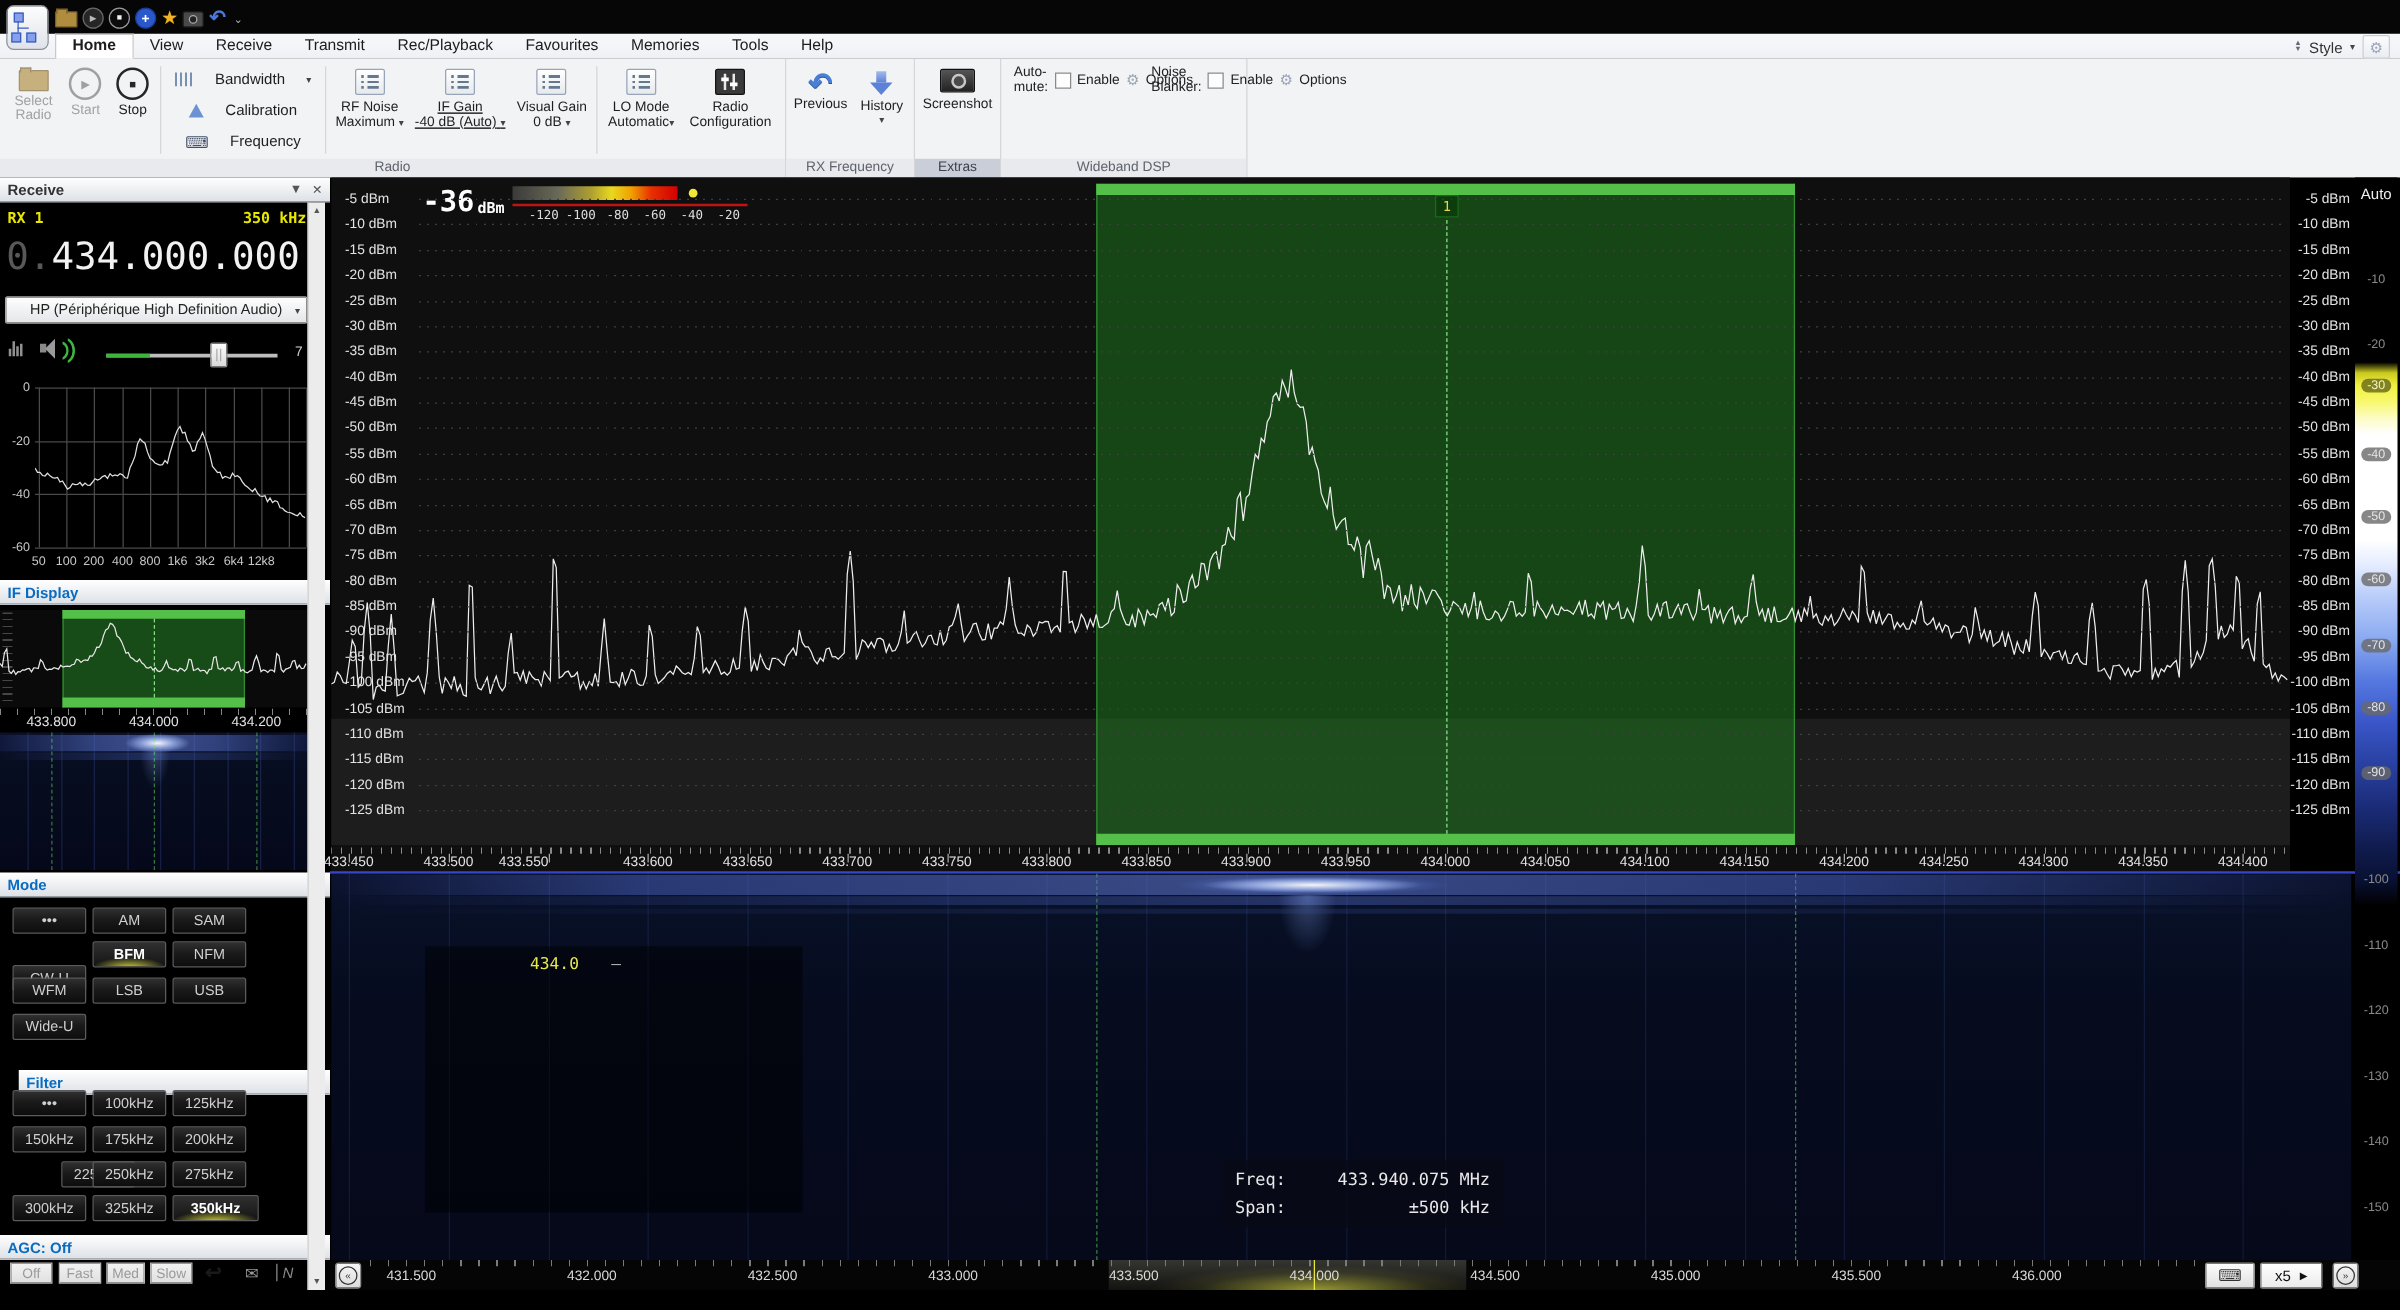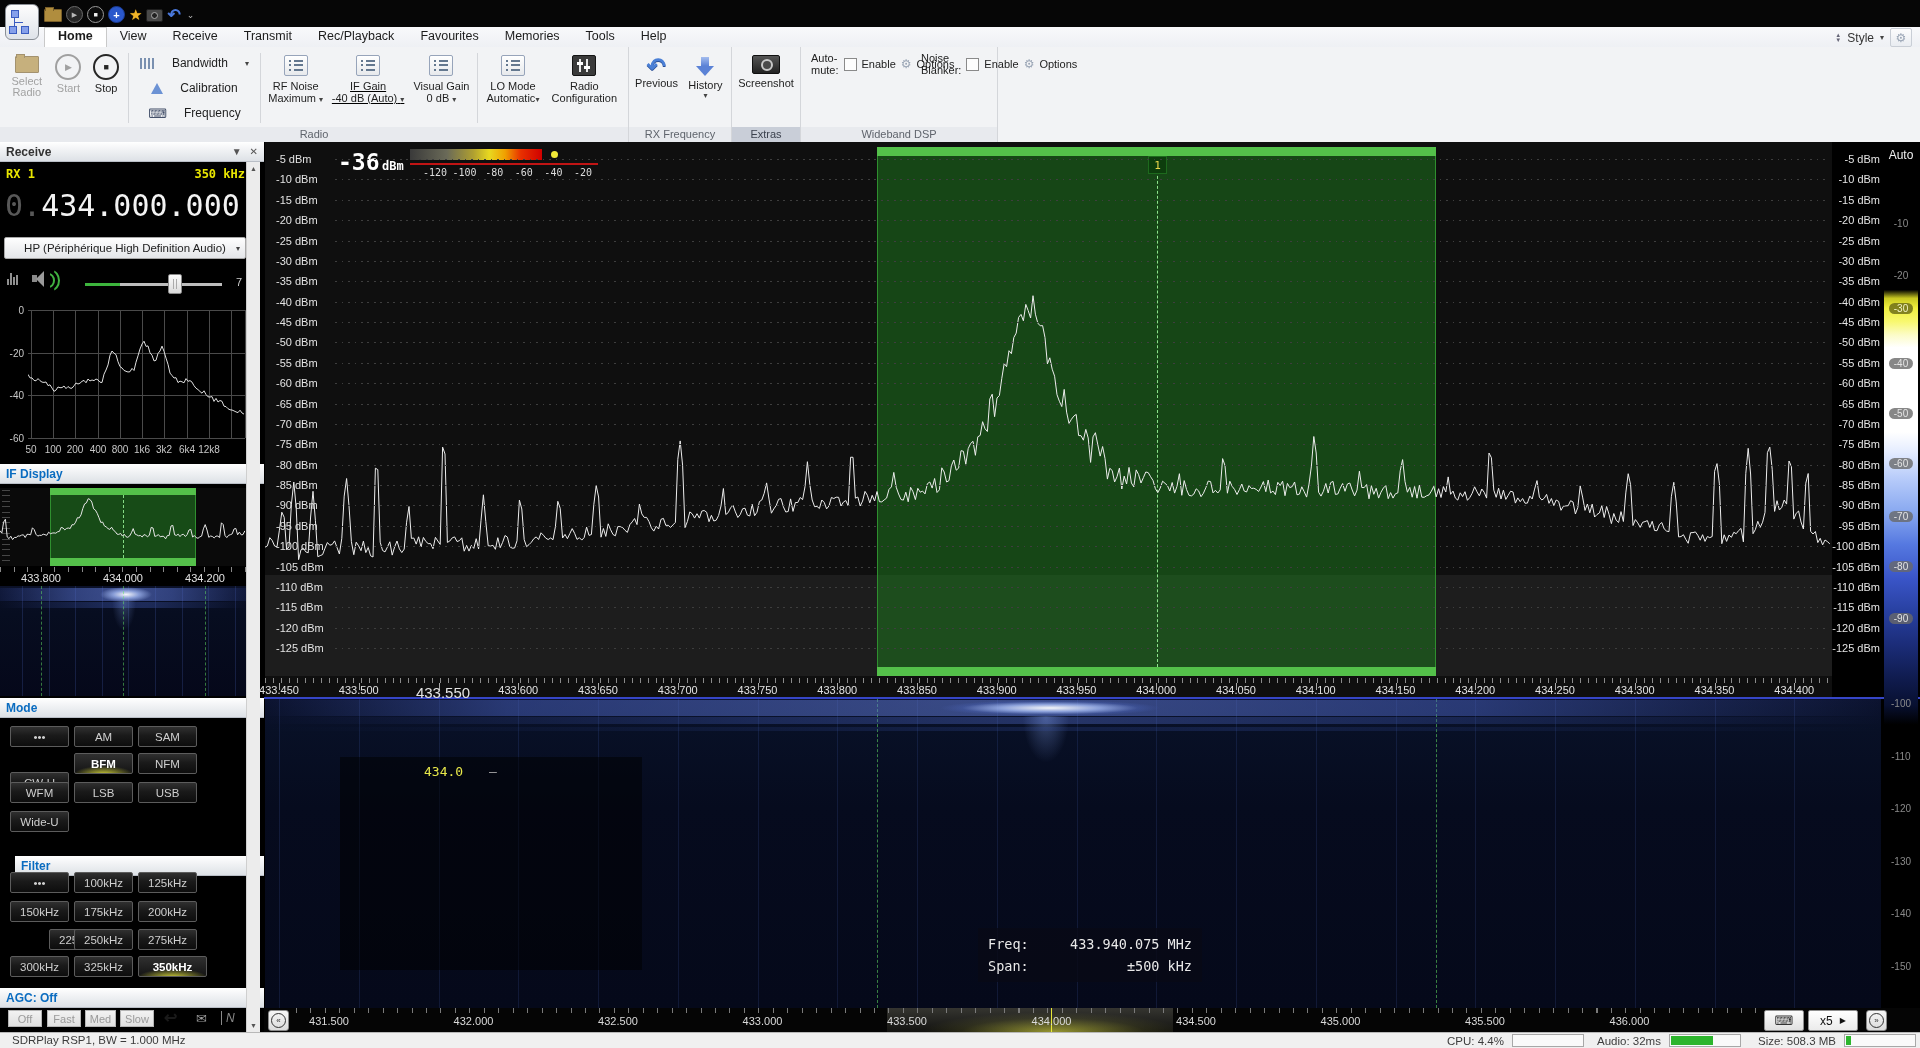--- a/index.html
+++ b/index.html
@@ -517,39 +517,20 @@
   </div>
   <div class="abs" style="left:1764px;top:1010px;width:40px;height:21px;background:linear-gradient(#fcfcfc,#e0e0e0);border:1px solid #8f8f8f;border-radius:2px;display:flex;align-items:center;justify-content:center;font-size:13px;color:#333;box-sizing:border-box;">⌨</div>
   <div class="abs" style="left:1808px;top:1010px;width:50px;height:21px;background:linear-gradient(#ffffff,#ebebeb);border:1px solid #8f8f8f;border-radius:2px;display:flex;align-items:center;justify-content:center;gap:7px;font-size:12px;color:#111;box-sizing:border-box;">
     <span>x5</span>
       <span style="font-size:8px;">▶</span>
   </div>
   <div class="abs" style="left:1866px;top:1010px;width:21px;height:21px;background:linear-gradient(#f6f6f6,#dcdcdc);border:1px solid #8a8a8a;border-radius:3px;display:flex;align-items:center;justify-content:center;box-sizing:border-box;">
     <span style="width:15px;height:15px;border:1.5px solid #333;border-radius:50%;display:flex;align-items:center;justify-content:center;font-size:8px;color:#333;box-sizing:border-box;">»</span>
   </div>
 
-  <div class="abs" style="left:0;top:1032px;width:1920px;height:16px;background:#f0f0f0;border-top:1px solid #b8b8b8;box-sizing:border-box;">
-    <span class="abs" style="left:12px;top:1px;font-size:11.5px;color:#3c3c3c;">SDRPlay RSP1, BW = 1.000 MHz</span>
-    <div class="abs statitem" style="left:1447px;top:1px;">
-      <span style="font-size:11.5px;color:#3c3c3c;">CPU: 4.4%</span>
-      <span class="pbar"></span>
-    </div>
-    <div class="abs statitem" style="left:1597px;top:1px;">
-      <span style="font-size:11.5px;color:#3c3c3c;">Audio: 32ms</span>
-      <span class="pbar">
-          <i style="width:42px;"></i>
-        </span>
-    </div>
-    <div class="abs statitem" style="left:1758px;top:1px;">
-      <span style="font-size:11.5px;color:#3c3c3c;">Size: 508.3 MB</span>
-      <span class="pbar">
-          <i style="width:5px;"></i>
-        </span>
-    </div>
-  </div>
 
 <div class="grid-h" style="top: 159px;"></div>
     <div class="ylab" style="left: 276px; top: 153px;">-5 dBm</div>
     <div class="ylab" style="left: 1824px; top: 153px; width: 56px; text-align: right;">-5 dBm</div>
     <div class="grid-h" style="top: 179.375px;"></div>
     <div class="ylab" style="left: 276px; top: 173.375px;">-10 dBm</div>
     <div class="ylab" style="left: 1824px; top: 173.375px; width: 56px; text-align: right;">-10 dBm</div>
     <div class="grid-h" style="top: 199.75px;"></div>
     <div class="ylab" style="left: 276px; top: 193.75px;">-15 dBm</div>
     <div class="ylab" style="left: 1824px; top: 193.75px; width: 56px; text-align: right;">-15 dBm</div>
@@ -623,21 +604,21 @@
     <div class="mono" style="position: absolute; left: 450.6px; top: 167px; width: 28px; text-align: center; font-size: 10px; color: rgb(221, 221, 221);">-100</div>
     <div class="mono" style="position: absolute; left: 480.2px; top: 167px; width: 28px; text-align: center; font-size: 10px; color: rgb(221, 221, 221);">-80</div>
     <div class="mono" style="position: absolute; left: 509.8px; top: 167px; width: 28px; text-align: center; font-size: 10px; color: rgb(221, 221, 221);">-60</div>
     <div class="mono" style="position: absolute; left: 539.4px; top: 167px; width: 28px; text-align: center; font-size: 10px; color: rgb(221, 221, 221);">-40</div>
     <div class="mono" style="position: absolute; left: 569px; top: 167px; width: 28px; text-align: center; font-size: 10px; color: rgb(221, 221, 221);">-20</div>
     <div style="position: absolute; left: 279px; top: 683px; width: 1px; height: 7px; background: rgb(170, 170, 170);"></div>
     <div style="position: absolute; left: 249px; top: 684px; width: 60px; text-align: center; font-size: 11px; color: rgb(227, 227, 227);">433.450</div>
     <div style="position: absolute; left: 358.75px; top: 683px; width: 1px; height: 7px; background: rgb(170, 170, 170);"></div>
     <div style="position: absolute; left: 328.75px; top: 684px; width: 60px; text-align: center; font-size: 11px; color: rgb(227, 227, 227);">433.500</div>
     <div style="position: absolute; left: 438.5px; top: 683px; width: 1px; height: 7px; background: rgb(170, 170, 170);"></div>
-    <div style="position: absolute; left: 413px; top: 684px; width: 60px; text-align: center; font-size: 15px; color: rgb(227, 227, 227);">433.550</div>
+    <div style="position: absolute; left: 399px; top: 684px; width: 60px; text-align: left; font-size: 11px; color: rgb(227, 227, 227);">433.550</div>
     <div style="position: absolute; left: 518.25px; top: 683px; width: 1px; height: 7px; background: rgb(170, 170, 170);"></div>
     <div style="position: absolute; left: 488.25px; top: 684px; width: 60px; text-align: center; font-size: 11px; color: rgb(227, 227, 227);">433.600</div>
     <div style="position: absolute; left: 598px; top: 683px; width: 1px; height: 7px; background: rgb(170, 170, 170);"></div>
     <div style="position: absolute; left: 568px; top: 684px; width: 60px; text-align: center; font-size: 11px; color: rgb(227, 227, 227);">433.650</div>
     <div style="position: absolute; left: 677.75px; top: 683px; width: 1px; height: 7px; background: rgb(170, 170, 170);"></div>
     <div style="position: absolute; left: 647.75px; top: 684px; width: 60px; text-align: center; font-size: 11px; color: rgb(227, 227, 227);">433.700</div>
     <div style="position: absolute; left: 757.5px; top: 683px; width: 1px; height: 7px; background: rgb(170, 170, 170);"></div>
     <div style="position: absolute; left: 727.5px; top: 684px; width: 60px; text-align: center; font-size: 11px; color: rgb(227, 227, 227);">433.750</div>
     <div style="position: absolute; left: 837.25px; top: 683px; width: 1px; height: 7px; background: rgb(170, 170, 170);"></div>
     <div style="position: absolute; left: 807.25px; top: 684px; width: 60px; text-align: center; font-size: 11px; color: rgb(227, 227, 227);">433.800</div>

